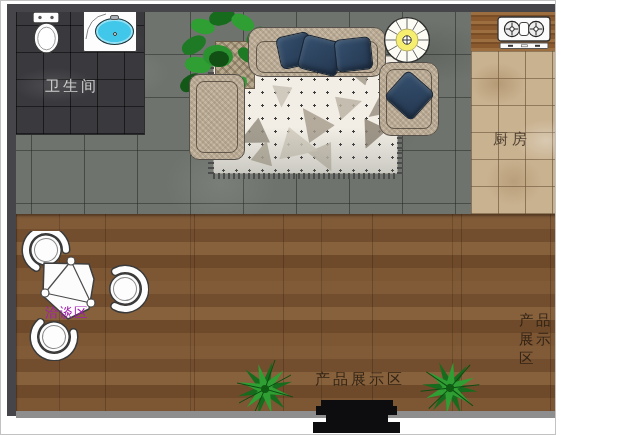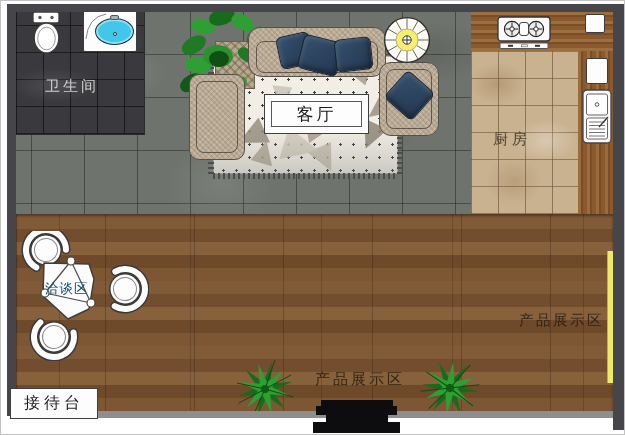--- a/index.html
+++ b/index.html
@@ -1,17 +1,17 @@
 <!DOCTYPE html>
 <html><head>
 <meta charset="utf-8">
 <style>
   html,body{margin:0;padding:0;background:#fff;}
   #canvas{
-    position:relative;width:625px;height:435px;background:#ffffff;
+    position:relative;width:556px;height:435px;background:#ffffff;
     font-family:"DejaVu Sans","Liberation Sans",sans-serif;
     overflow:hidden;border:1px solid #c2c2c2;box-sizing:border-box;
   }
   .abs{position:absolute;}
   
   .wall{background:#46464a;}
   .wall-top{left:6px;top:3px;width:617px;height:8px;}
   .wall-left{left:6px;top:3px;width:9px;height:412px;}
   .wall-right{left:612px;top:3px;width:11px;height:426px;}
   .wall-bottom{left:15px;top:410px;width:597px;height:7px;background:#8e8e8e;}
@@ -84,21 +84,21 @@
   .pillow{
     background:linear-gradient(135deg,#35506e,#243750);
     border:1px solid #182636;border-radius:6px;box-sizing:border-box;
     box-shadow:inset 2px 2px 4px rgba(255,255,255,.12), inset -2px -3px 5px rgba(0,0,0,.35);
   }
   
   .room-label{color:#cfcfcf;font-size:15px;letter-spacing:3px;white-space:nowrap;}
   .label-box{background:#fdfdfd;border:1.5px solid #3f3f3f;box-sizing:border-box;
     display:flex;align-items:center;justify-content:center;}
   .label-box-inner{position:absolute;left:6px;top:6px;right:6px;bottom:6px;border:1px solid #565656;}
-  .txt-dark{color:#0c4a6e;}
+  .txt-dark{color:#a21caf;margin-top:24px;}
   .txt-wood{color:rgba(45,32,18,.92);font-weight:normal;}
   
   .white-fix{background:#fdfdfd;border:1.4px solid #3c3c3c;box-sizing:border-box;}
   .basin{background:#41c7e9;border:1.5px solid #23353a;border-radius:50%;box-sizing:border-box;
     box-shadow:inset 0 0 0 2px rgba(255,255,255,.45);}
   .accent-strip{left:606px;top:250px;width:5px;height:132px;background:#ece96b;border-left:1px solid #b9b23c;}
   .ped{background:#0d0d0f;}
   .leaf{position:absolute;border-radius:55% 45% 60% 40%;}
 </style>
 </head>
@@ -199,24 +199,20 @@
         <line x1="24" y1="16" x2="24" y2="2"></line>
       <line x1="28" y1="17.1" x2="35" y2="5"></line>
         <line x1="30.9" y1="20" x2="43" y2="13"></line>
     </g>
     <circle cx="24" cy="24" r="11" fill="#f6ee6e" stroke="#b9b06a" stroke-width="1"></circle>
     <circle cx="24" cy="24" r="4.2" fill="#fff" stroke="#333" stroke-width="1"></circle>
     <line x1="19.8" y1="24" x2="28.2" y2="24" stroke="#333" stroke-width="1"></line>
     <line x1="24" y1="19.8" x2="24" y2="28.2" stroke="#333" stroke-width="1"></line>
   </svg>
 
-  <div class="abs label-box" style="left:263px;top:93px;width:105px;height:40px;">
-    <div class="label-box-inner"></div>
-    <span style="font-size:17px;letter-spacing:3px;color:#1a1a1a;position:relative;">客厅</span>
-  </div>
 
   <svg class="abs" style="left:495px;top:14px;" width="56" height="36" viewBox="0 0 56 36">
     <rect x="2" y="2" width="52" height="24" rx="3" fill="#fbfbfb" stroke="#333" stroke-width="1.3"></rect>
     <g stroke="#222" stroke-width="1.1" fill="#ededed">
       <circle cx="16" cy="14" r="7.6"></circle>
         <circle cx="40" cy="14" r="7.6"></circle>
     </g>
     <g stroke="#222" stroke-width="1">
       <line x1="16" y1="7.5" x2="16" y2="20.5"></line>
         <line x1="9.5" y1="14" x2="22.5" y2="14"></line>
@@ -349,17 +345,14 @@
   <div class="abs wall wall-right"></div>
   <div class="abs wall-bottom"></div>
 
   <div class="abs">
     <div class="abs ped" style="left:320px;top:399px;width:72px;height:6px;"></div>
     <div class="abs ped" style="left:315px;top:405px;width:81px;height:9px;"></div>
     <div class="abs ped" style="left:325px;top:414px;width:62px;height:7px;"></div>
     <div class="abs ped" style="left:312px;top:421px;width:87px;height:11px;"></div>
   </div>
 
-  <div class="abs label-box" style="left:9px;top:387px;width:88px;height:31px;">
-    <span style="font-size:16px;letter-spacing:4px;color:#1d1d1d;">接待台</span>
-  </div>
 
 </div>
 
 </body></html>

